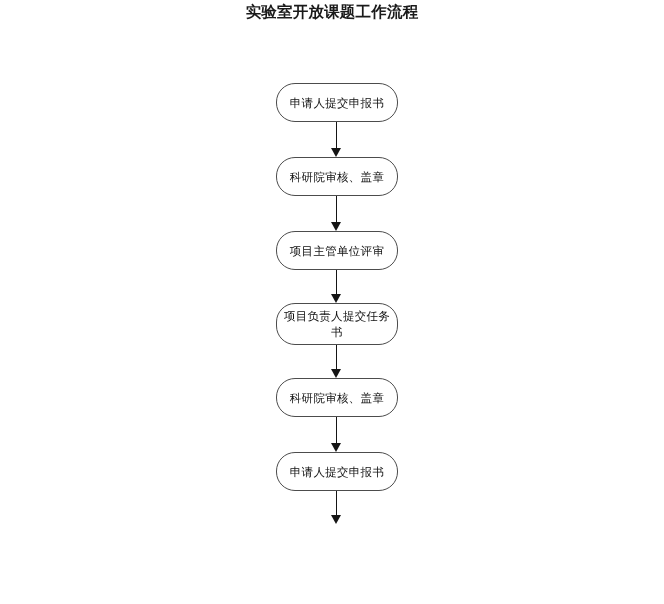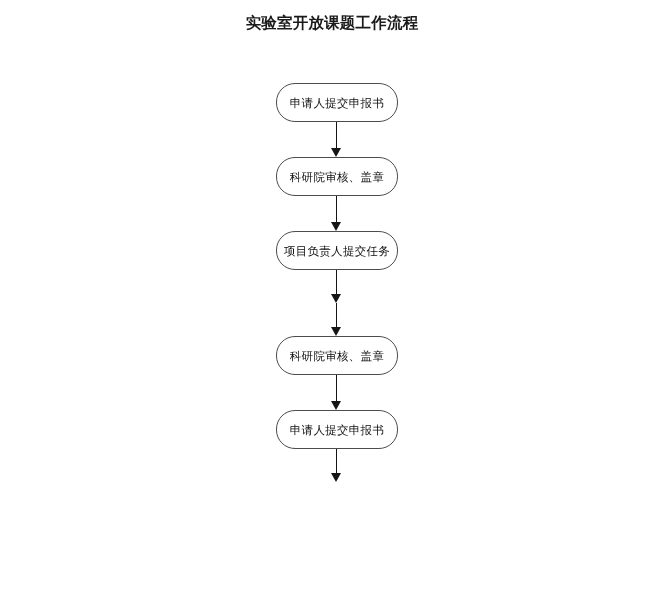--- a/index.html
+++ b/index.html
@@ -15,21 +15,21 @@
     overflow: hidden;
     position: relative;
   }
   .canvas {
     position: relative;
     width: 664px;
     height: 604px;
   }
   .chart-title {
     position: absolute;
-    top: 12px;
+    top: 1px;
     left: 0;
     width: 664px;
     text-align: center;
     font-size: 15.5px;
     font-weight: bold;
     color: #1a1a1a;
     letter-spacing: 0.2px;
     line-height: 22px;
   }
   .flow {
@@ -115,28 +115,32 @@
     <div class="node one-line">
       <span class="node-label">科研院审核、盖章</span>
     </div>
 
     <div class="connector">
       <span class="stem"></span>
       <span class="arrowhead"></span>
     </div>
 
     <div class="node one-line">
-      <span class="node-label">项目负责人提交任务</span>
+      <span class="node-label">项目主管单位评审</span>
     </div>
 
     <div class="connector short">
       <span class="stem"></span>
       <span class="arrowhead"></span>
     </div>
 
+    <div class="node two-line">
+      <span class="node-label">项目负责人提交任务
+书</span>
+    </div>
 
     <div class="connector short">
       <span class="stem"></span>
       <span class="arrowhead"></span>
     </div>
 
     <div class="node one-line">
       <span class="node-label">科研院审核、盖章</span>
     </div>
 

